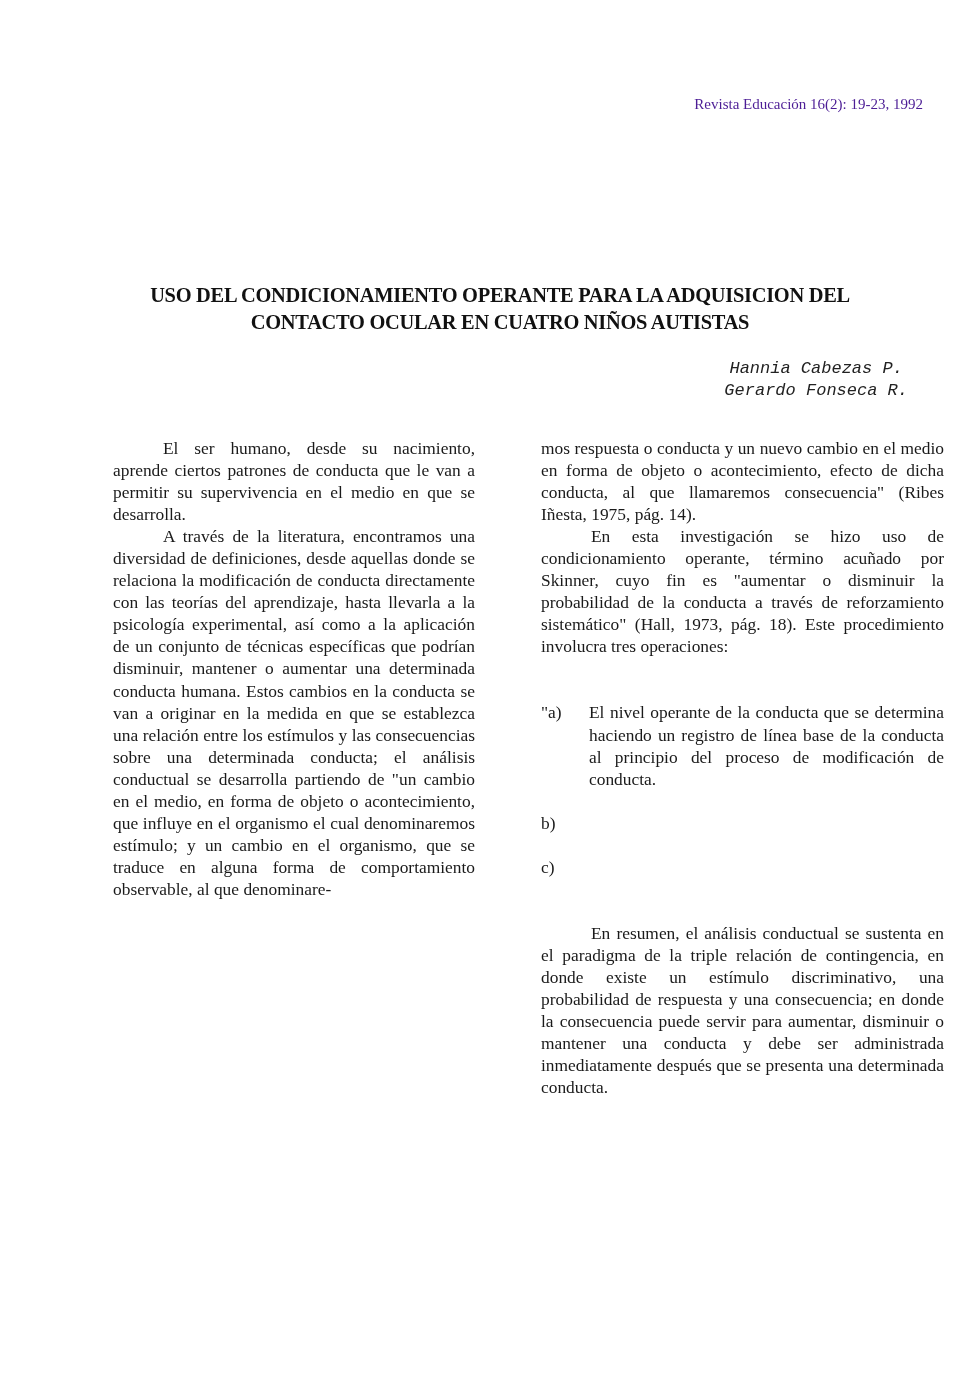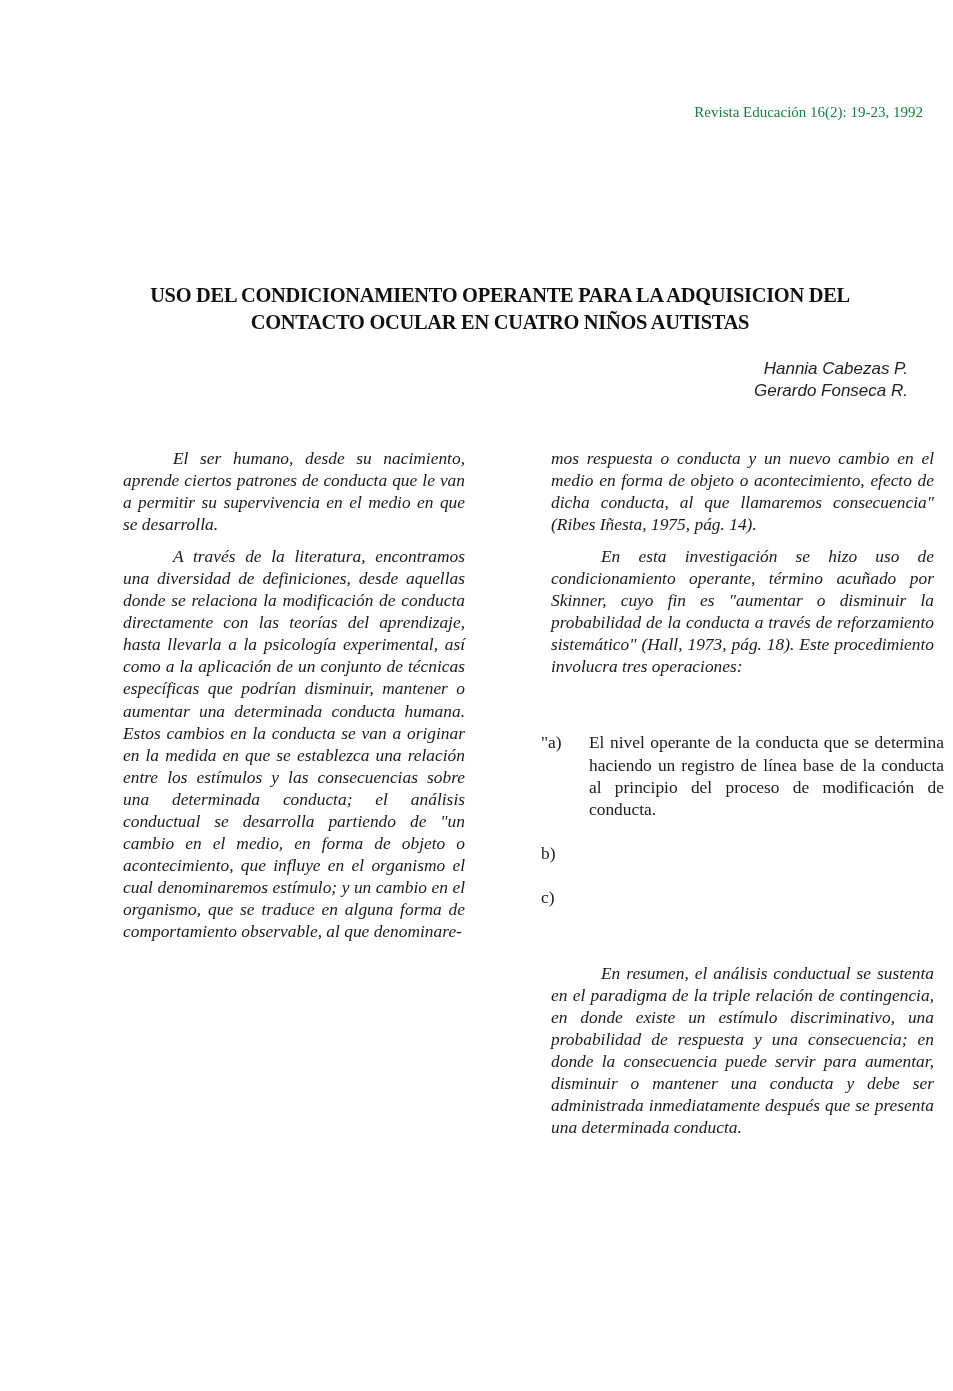--- a/index.html
+++ b/index.html
@@ -2,43 +2,43 @@
 <html><head>
 <meta charset="utf-8">
 <style>
   html, body { margin: 0; padding: 0; background: #ffffff; }
   body {
     width: 953px; height: 1391px; position: relative; overflow: hidden;
     font-family: "DejaVu Serif", "Liberation Serif", serif;
     color: #1a1a1a;
   }
   .journal-ref {
-    position: absolute; top: 104px; right: 30px;
-    font-family: "Liberation Serif", serif; font-size: 15px; color: #15803d;
+    position: absolute; top: 96px; right: 30px;
+    font-family: "Liberation Serif", serif; font-size: 15px; color: #4c1d95;
   }
   .title {
     position: absolute; top: 282px; left: 60px; width: 880px;
     text-align: center;
     font-family: "Liberation Serif", serif; font-weight: bold;
     font-size: 21.5px; line-height: 27px; letter-spacing: -0.3px; color: #111;
     transform: scaleX(0.95); transform-origin: center top;
   }
   .authors {
-    position: absolute; top: 358px; right: 45px; text-align: right;
-    font-family: Liberation Sans, sans-serif; font-style: italic;
+    position: absolute; top: 358px; right: 45px; text-align: center;
+    font-family: Liberation Mono, monospace; font-style: italic;
     font-size: 17px; line-height: 22px; color: #222;
   }
   .col {
     position: absolute; top: 437px; width: 362px;
     font-family: "Liberation Serif", serif; font-size: 17.4px; line-height: 22.05px;
     text-align: justify; color: #1a1a1a;
   }
   .col.left { left: 113px; }
   .col.right { left: 541px; width: 403px; }
-  .col p { margin: 10px; text-indent: 50px; font-style: italic; }
+  .col p { margin: 0; text-indent: 50px; }
   .col p.noindent { text-indent: 0; }
   .col .spacer { height: 22px; }
   .list-item { display: flex; margin: 0; }
   .list-item .marker { width: 48px; flex: none; text-indent: 0; }
   .list-item .body { flex: 1; text-align: justify; }
   .list-gap { height: 22px; }
 </style>
 </head>
 <body>
 

